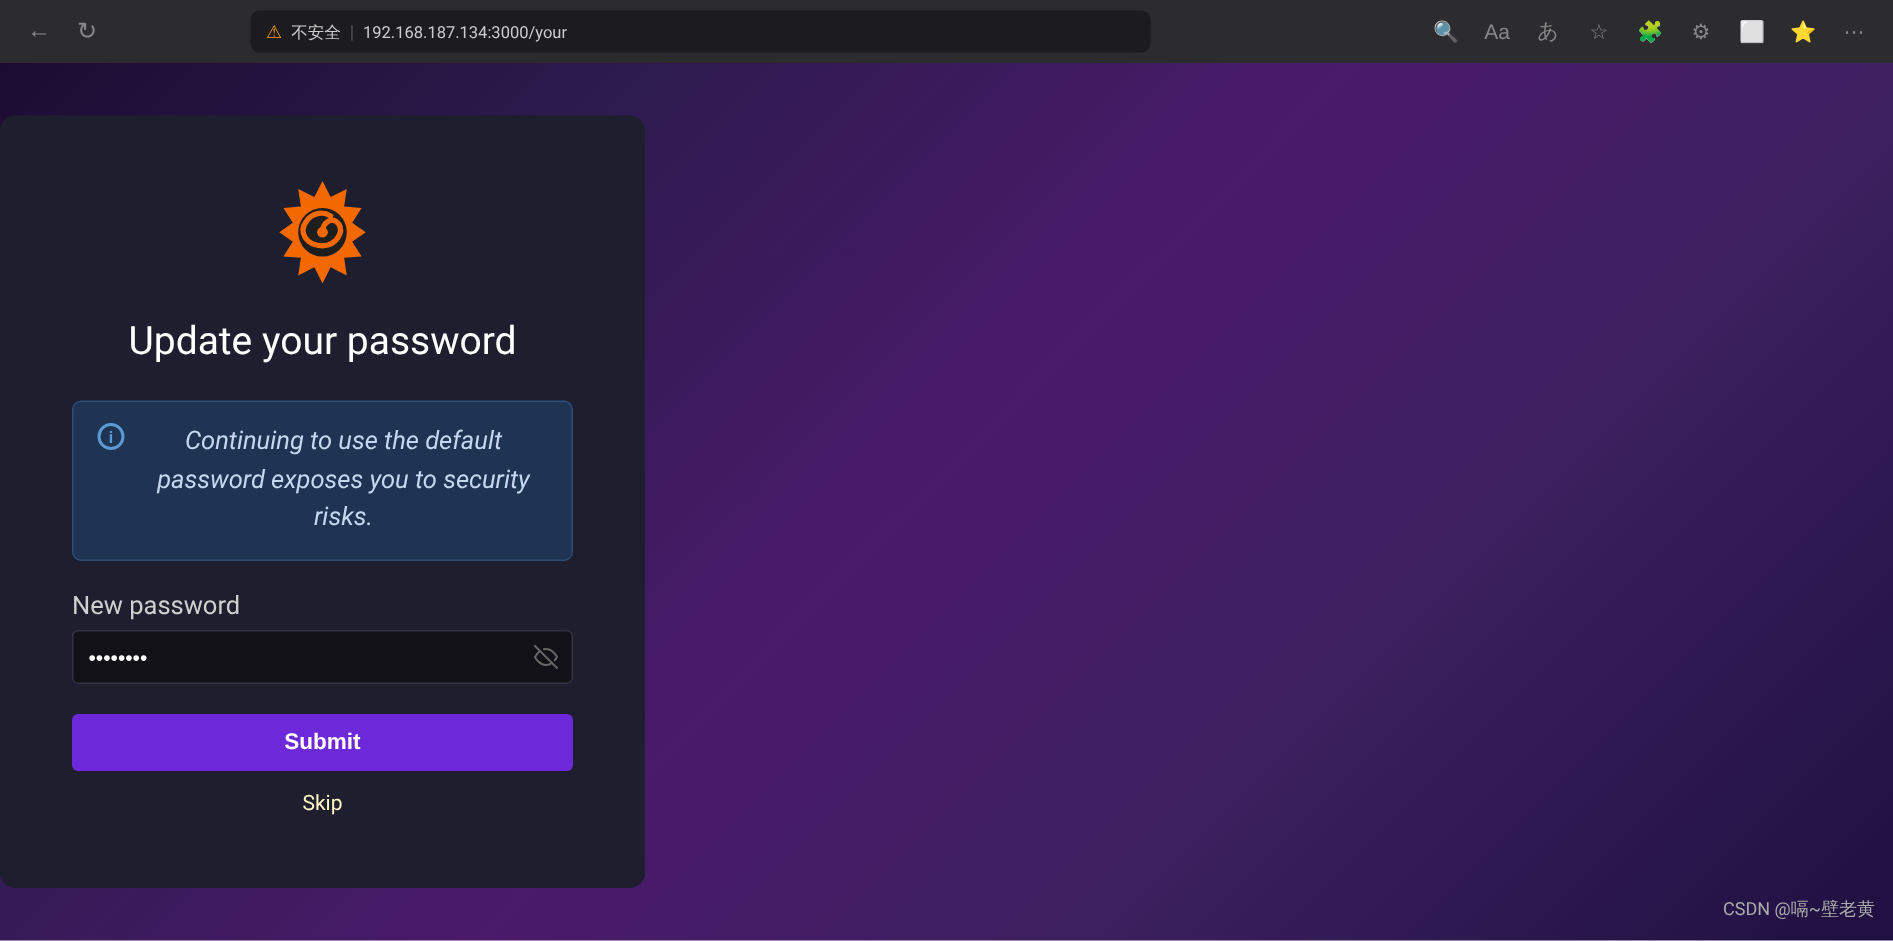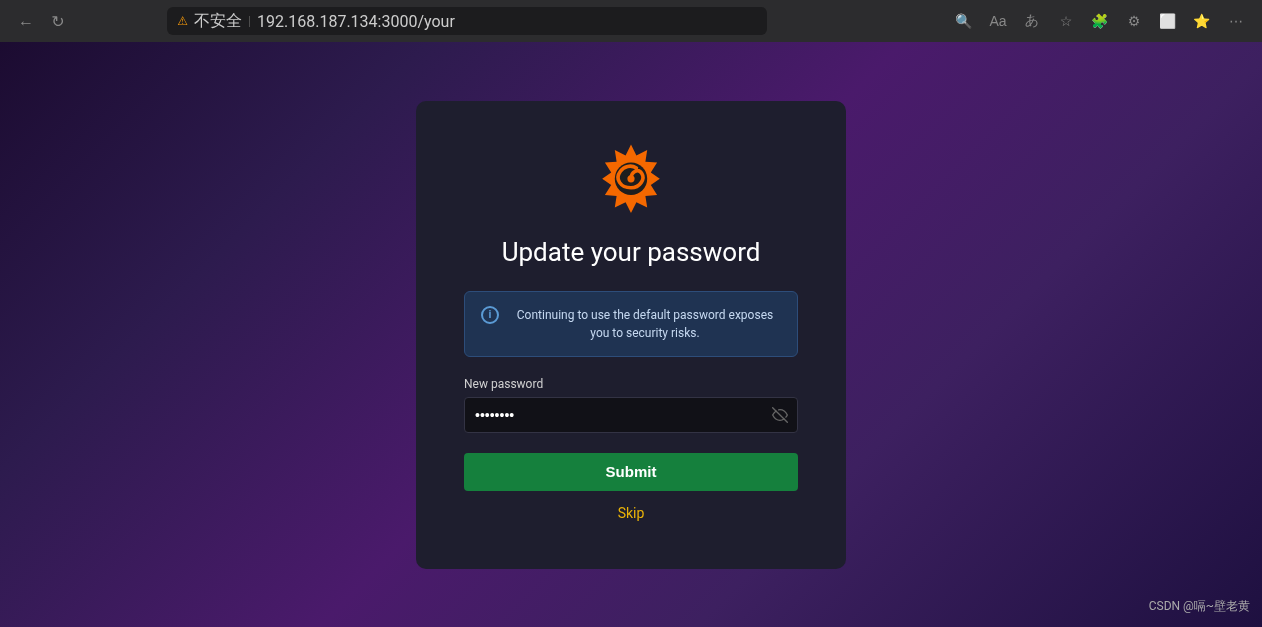--- a/index.html
+++ b/index.html
@@ -63,21 +63,21 @@
       margin: 0 auto;
     }
 
     .insecure-icon {
       color: #ff9f0a;
       font-size: 12px;
     }
 
     .address-text {
       color: #ccc;
-      font-size: 16px;
+      font-size: 11px;
     }
 
     .browser-actions {
       display: flex;
       gap: 6px;
       align-items: center;
       margin-left: auto;
     }
 
     .browser-action-btn {
@@ -92,21 +92,21 @@
       align-items: center;
       justify-content: center;
       border-radius: 4px;
     }
 
     
     .main-content {
       flex: 1;
       display: flex;
       align-items: center;
-      justify-content: center;
+      justify-content: flex-start;
       position: relative;
     }
 
     
     .card {
       background: #1e1e2e;
       border-radius: 10px;
       padding: 40px 48px 48px;
       width: 430px;
       display: flex;
@@ -141,34 +141,35 @@
       padding: 14px 16px;
       display: flex;
       align-items: flex-start;
       gap: 10px;
       width: 100%;
       margin-bottom: 20px;
     }
 
     .info-text {
       color: #c5d8f0;
-      font-size: 12px;
+      font-size: 17px;
       line-height: 1.5;
       text-align: center;
+      font-style: italic;
     }
 
     
     .form-group {
       width: 100%;
       margin-bottom: 14px;
     }
 
     .field-label {
       color: #d0d0d0;
-      font-size: 12px;
+      font-size: 17px;
       margin-bottom: 6px;
       display: block;
     }
 
     .input-wrapper {
       position: relative;
       width: 100%;
     }
 
     .form-input {
@@ -194,34 +195,34 @@
       cursor: pointer;
       font-size: 14px;
       display: flex;
       align-items: center;
     }
 
     
     .submit-btn {
       width: 100%;
       height: 38px;
-      background: #15803d;
+      background: #6d28d9;
       border: none;
       border-radius: 4px;
       color: #fff;
       font-size: 15px;
       font-weight: 600;
       cursor: pointer;
       margin-top: 6px;
       margin-bottom: 14px;
     }
 
     
     .skip-link {
-      color: #eab308;
+      color: #fef9c3;
       font-size: 14px;
       text-decoration: none;
       cursor: pointer;
       background: none;
       border: none;
     }
 
     
     .watermark {
       position: fixed;

